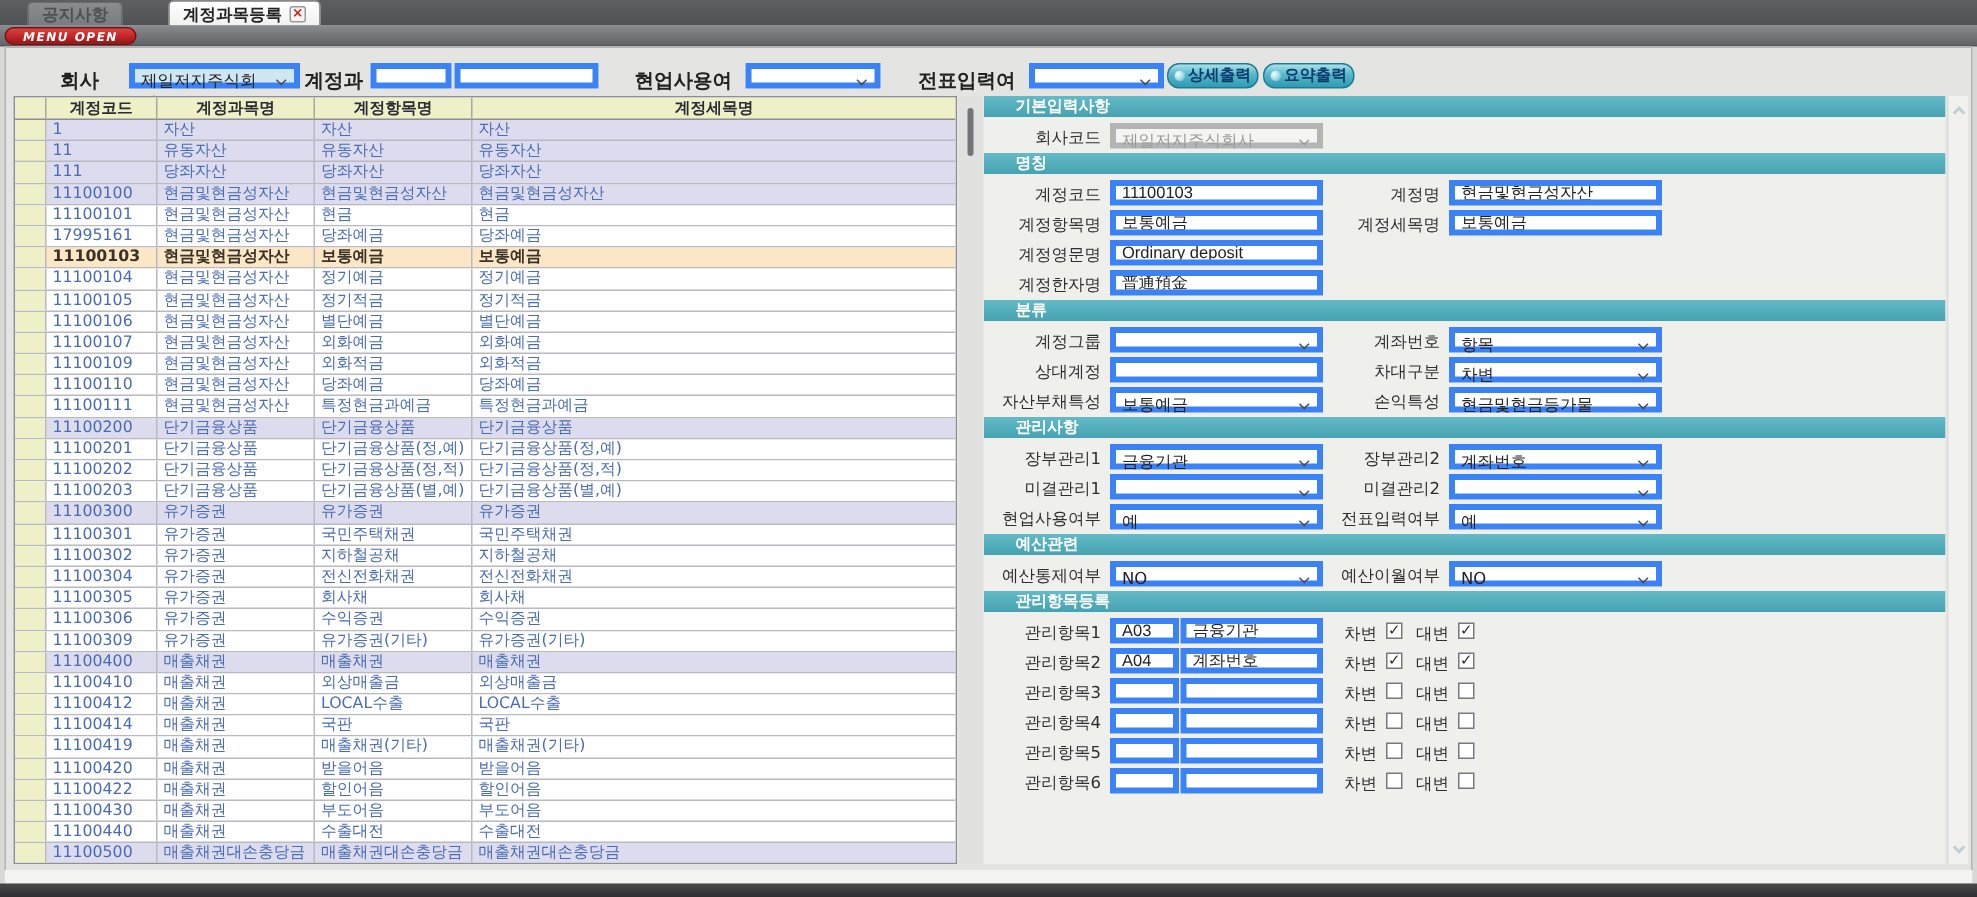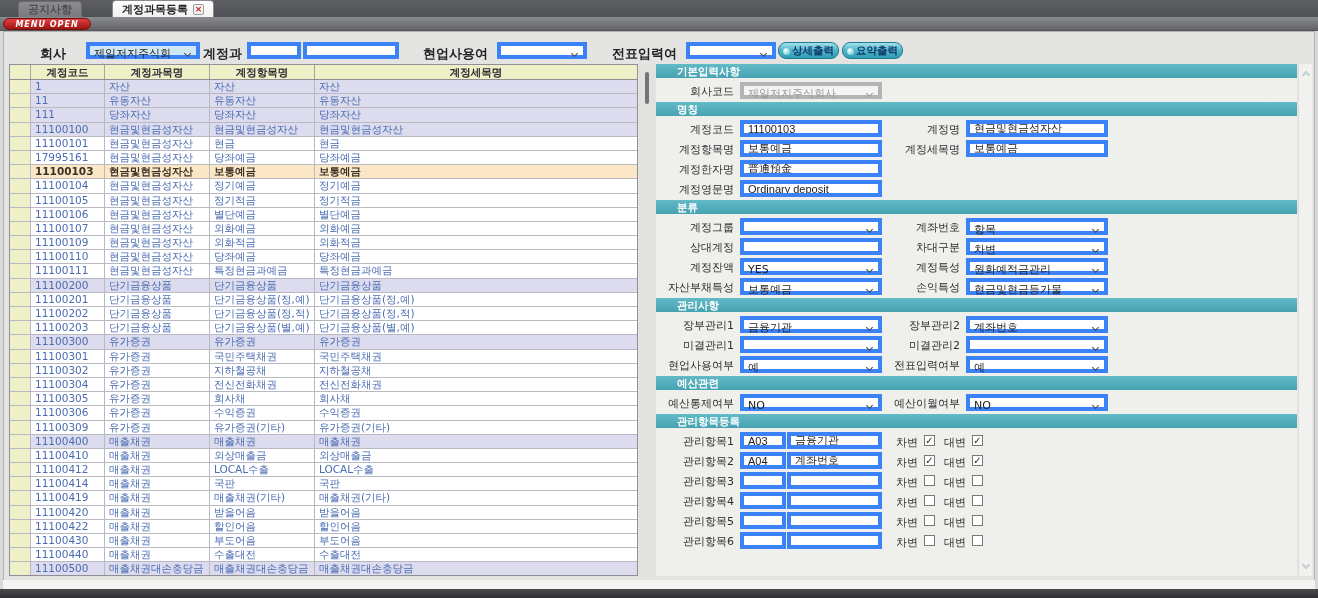--- a/index.html
+++ b/index.html
@@ -405,60 +405,50 @@
         <span class="p-label l1">계정항목명</span>
         <div class="p-field f1">
           <input class="inp" value="보통예금" style="">
         </div>
         <span class="p-label l2">계정세목명</span>
         <div class="p-field f2">
           <input class="inp" value="보통예금" style="">
         </div>
       </div>
       <div class="p-row">
+        <span class="p-label l1">계정영문명</span>
+        <div class="p-field f1">
+          <input class="inp" value="Ordinary deposit" style="">
+        </div>
+      </div>
+      <div class="p-row">
         <span class="p-label l1">계정한자명</span>
         <div class="p-field f1">
           <input class="inp" value="普通預金" style="">
         </div>
       </div>
-      <div class="p-row">
-        <span class="p-label l1">계정영문명</span>
-        <div class="p-field f1">
-          <input class="inp" value="Ordinary deposit" style="">
-        </div>
-      </div>
       <div class="sec-header">분류</div>
       <div class="p-row">
         <span class="p-label l1">계정그룹</span>
         <div class="p-field f1">
           <div class="sel"><span></span><i class="chev"></i></div>
         </div>
         <span class="p-label l2">계좌번호</span>
         <div class="p-field f2">
           <div class="sel"><span>항목</span><i class="chev"></i></div>
         </div>
       </div>
       <div class="p-row">
         <span class="p-label l1">상대계정</span>
         <div class="p-field f1">
           <input class="inp" value="" style="">
         </div>
         <span class="p-label l2">차대구분</span>
         <div class="p-field f2">
           <div class="sel"><span>차변</span><i class="chev"></i></div>
-        </div>
-      </div>
-      <div class="p-row">
-        <span class="p-label l1">계정잔액</span>
-        <div class="p-field f1">
-          <div class="sel"><span>YES</span><i class="chev"></i></div>
-        </div>
-        <span class="p-label l2">계정특성</span>
-        <div class="p-field f2">
-          <div class="sel"><span>원화예적금관리</span><i class="chev"></i></div>
         </div>
       </div>
       <div class="p-row">
         <span class="p-label l1">자산부채특성</span>
         <div class="p-field f1">
           <div class="sel"><span>보통예금</span><i class="chev"></i></div>
         </div>
         <span class="p-label l2">손익특성</span>
         <div class="p-field f2">
           <div class="sel"><span>현금및현금등가물</span><i class="chev"></i></div>

